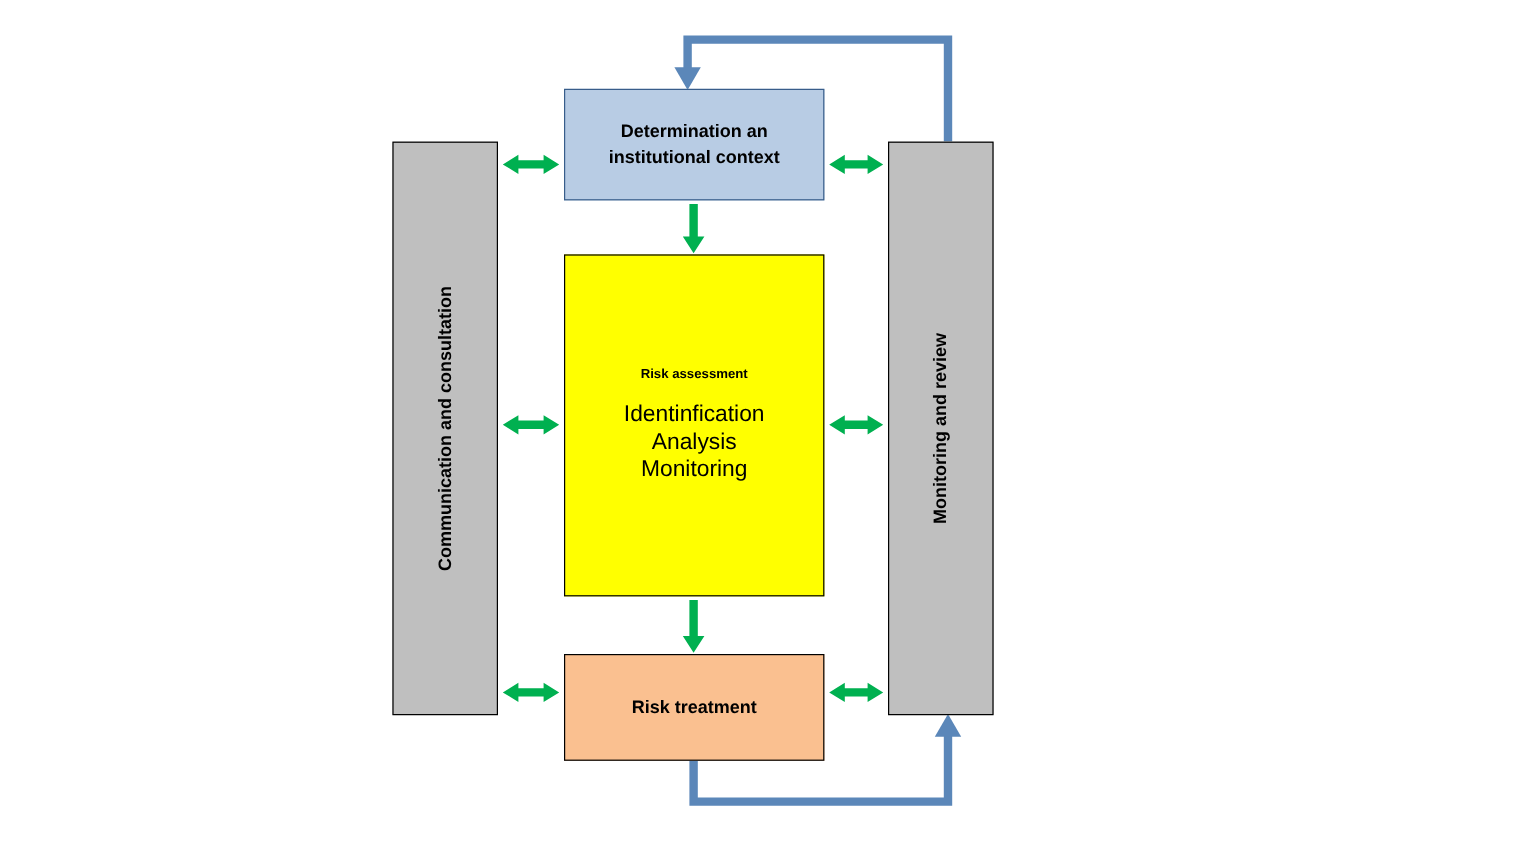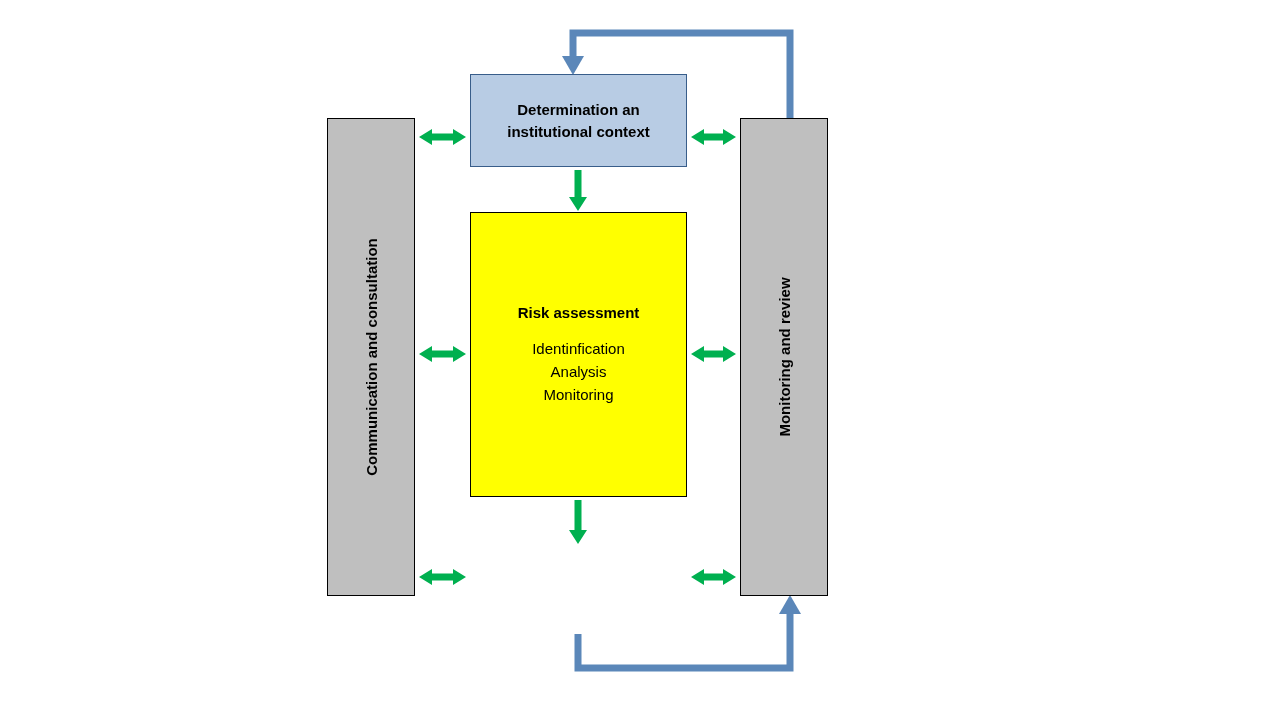--- a/index.html
+++ b/index.html
@@ -70,25 +70,25 @@
   }
   .risk-assessment-box {
     left: 470px; top: 212px;
     width: 217px; height: 285px;
     background: var(--risk-assessment-fill, #ffff00);
     border: 1px solid #000;
     flex-direction: column;
   }
   .risk-assessment-box .ra-title {
     font-weight: bold;
-    font-size: 15px;
+    font-size: 11px;
     margin-bottom: 16px;
   }
   .risk-assessment-box .ra-item {
-    font-size: 15px;
+    font-size: 19px;
     line-height: 23px;
   }
   .risk-treatment-box {
     left: 470px; top: 545px;
     width: 217px; height: 89px;
     background: var(--risk-treatment-fill, #fac090);
     border: 1px solid #000;
     font-weight: bold;
     font-size: 15px;
   }
@@ -136,14 +136,17 @@
 institutional context</span>
   </div>
 
   <div class="box risk-assessment-box">
     <span class="ra-title">Risk assessment</span>
     <span class="ra-item">Identinfication</span>
     <span class="ra-item">Analysis</span>
     <span class="ra-item">Monitoring</span>
   </div>
 
+  <div class="box risk-treatment-box">
+    <span>Risk treatment</span>
+  </div>
 
 </div>
 
 </body></html>

